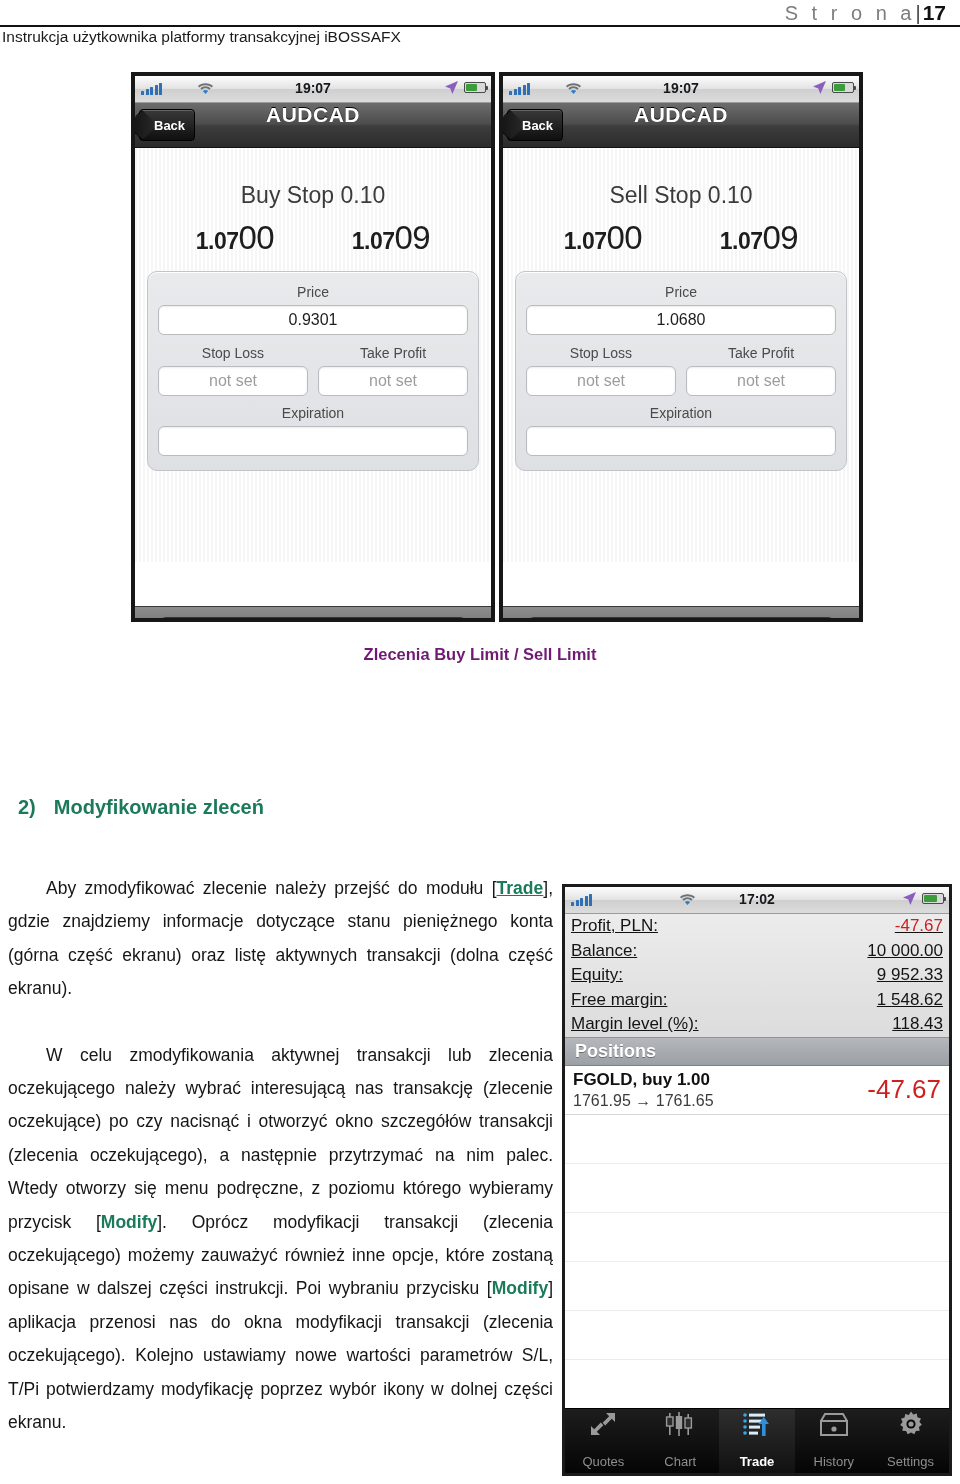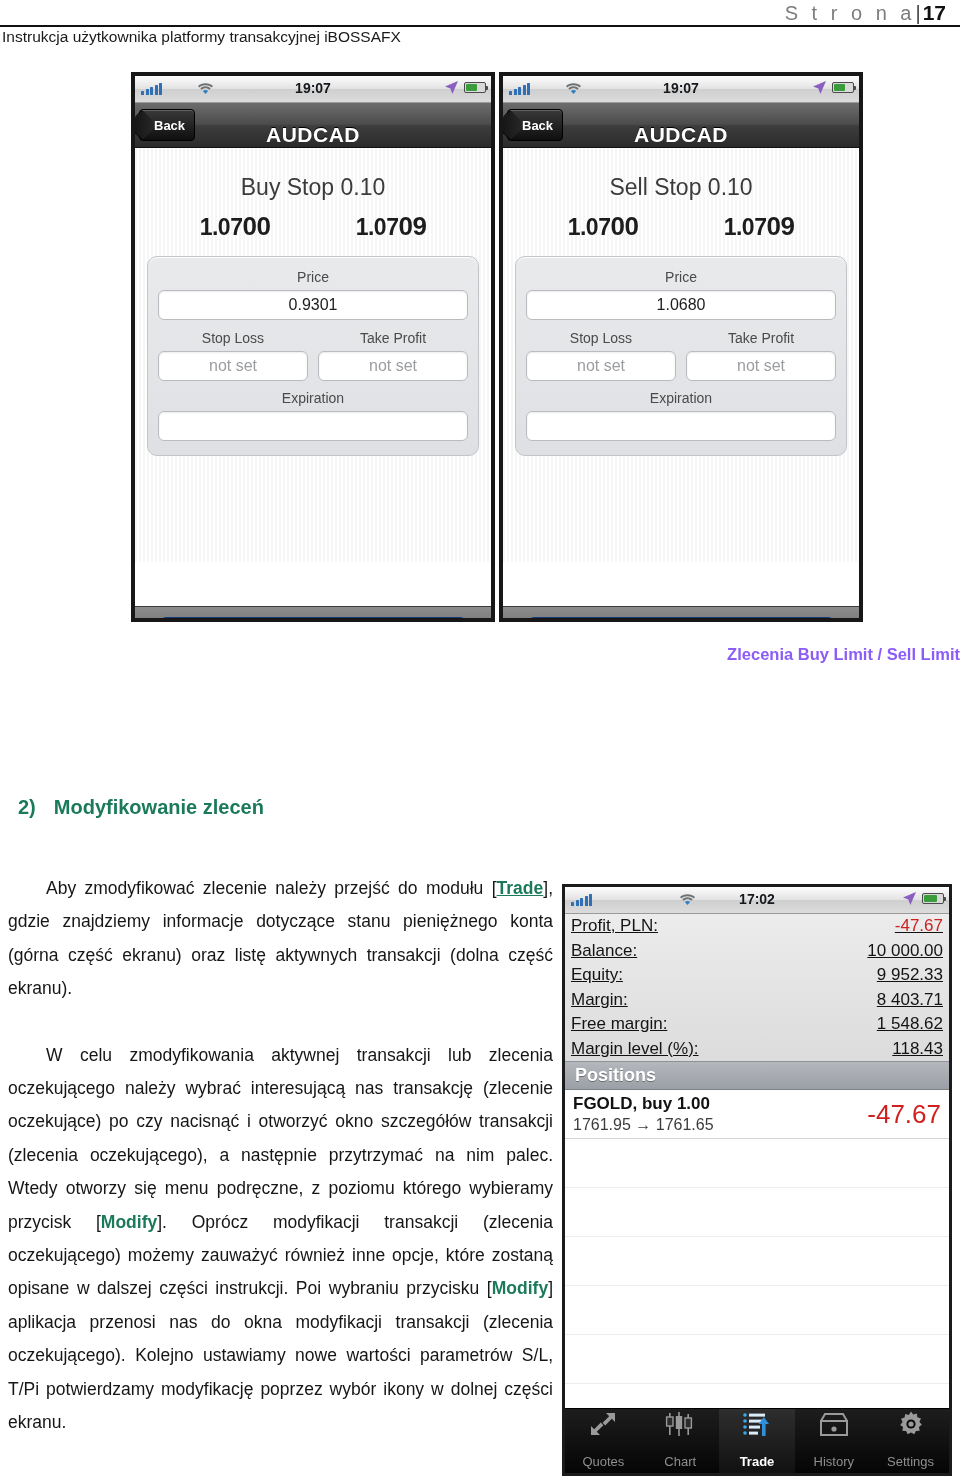--- a/index.html
+++ b/index.html
@@ -75,21 +75,21 @@
   .sb-batt::after{
     content:"";position:absolute;right:-3px;top:3px;width:2px;height:4px;
     background:#4a4a4a;border-radius:0 1px 1px 0;
   }
   .sb-batt i{display:block;height:100%;width:60%;background:#3b9c3b;border-radius:1px;}
 
   
   .navbar{
     height:44px;
     background:linear-gradient(to bottom,#6d6d6d 0%,#4c4c4c 48%,#3d3d3d 52%,#2b2b2b 100%);
-    position:relative;display:flex;align-items:flex-end;justify-content:center;
+    position:relative;display:flex;align-items:flex-start;justify-content:center;
     border-bottom:1px solid #111;
   }
   .navtitle{
     color:#fff;font-size:21px;font-weight:bold;
     text-shadow:0 -1px 0 #000;letter-spacing:0.5px;
   }
   .backbtn{
     position:absolute;left:4px;top:6px;height:30px;
     background:linear-gradient(to bottom,#393939,#0f0f0f);
     color:#fff;font-size:13px;font-weight:bold;
@@ -105,31 +105,31 @@
     border-radius:3px;
   }
   .backbtn span{position:relative;z-index:2;}
 
   
   .order-body{
     height:calc(100% - 26px - 44px - 58px);
     background:
       repeating-linear-gradient(to right,#f6f6f6 0 2px,#ffffff 2px 4px),
       #fbfbfb;
-    position:relative;padding-top:20px;box-sizing:border-box;
+    position:relative;padding-top:28px;box-sizing:border-box;
   }
   .order-title{
     text-align:center;font-size:23px;color:#3b3b3b;margin-top:6px;
   }
   .quotes-row{
     display:flex;justify-content:space-around;align-items:baseline;
     margin-top:10px;padding:0 22px;
   }
   .quote{font-size:23px;font-weight:bold;color:#1d1d1d;letter-spacing:-0.5px;}
-  .quote b{font-size:26px;font-weight:bold;}
+  .quote b{font-size:33px;font-weight:normal;}
   .panel{
     margin:14px 12px 4px 12px;
     background:linear-gradient(to bottom,#e9eaec,#dfe0e3);
     border:1px solid #c2c4c8;border-radius:10px;
     padding:10px 10px 14px 10px;
     box-shadow:inset 0 1px 0 #fff;
   }
   .fld-label{
     text-align:center;font-size:14px;color:#4a4a4a;margin:2px 0 5px 0;
   }
@@ -154,22 +154,22 @@
     background:linear-gradient(to bottom,#4a82c8 0%,#2f64ad 48%,#28549a 52%,#1f4486 100%);
     border:1px solid #143a74;
     color:#fff;font-size:17px;font-weight:bold;
     display:flex;align-items:center;justify-content:center;
     text-shadow:0 -1px 0 rgba(0,0,0,.45);
     box-shadow:inset 0 1px 0 rgba(255,255,255,.3);
   }
 
   
   .caption{
-    position:absolute;left:0;top:645px;width:960px;text-align:right;
-    font-size:16.5px;font-weight:bold;color:#8b5cf6;
+    position:absolute;left:0;top:645px;width:960px;text-align:center;
+    font-size:16.5px;font-weight:bold;color:#701a75;
   }
 
   
   .sec-head{
     position:absolute;left:18px;top:796px;
     font-size:20px;font-weight:bold;color:#1b7a5a;
     display:flex;gap:18px;
   }
 
   
@@ -428,24 +428,20 @@
       <span>Profit, PLN:</span>
       <span class="v neg">-47.67</span>
     </div>
     <div class="acct-row">
       <span>Balance:</span>
       <span class="v">10 000.00</span>
     </div>
     <div class="acct-row">
       <span>Equity:</span>
       <span class="v">9 952.33</span>
-    </div>
-    <div class="acct-row">
-      <span>Margin:</span>
-      <span class="v">8 403.71</span>
     </div>
     <div class="acct-row">
       <span>Free margin:</span>
       <span class="v">1 548.62</span>
     </div>
     <div class="acct-row">
       <span>Margin level (%):</span>
       <span class="v">118.43</span>
     </div>
   </div>

